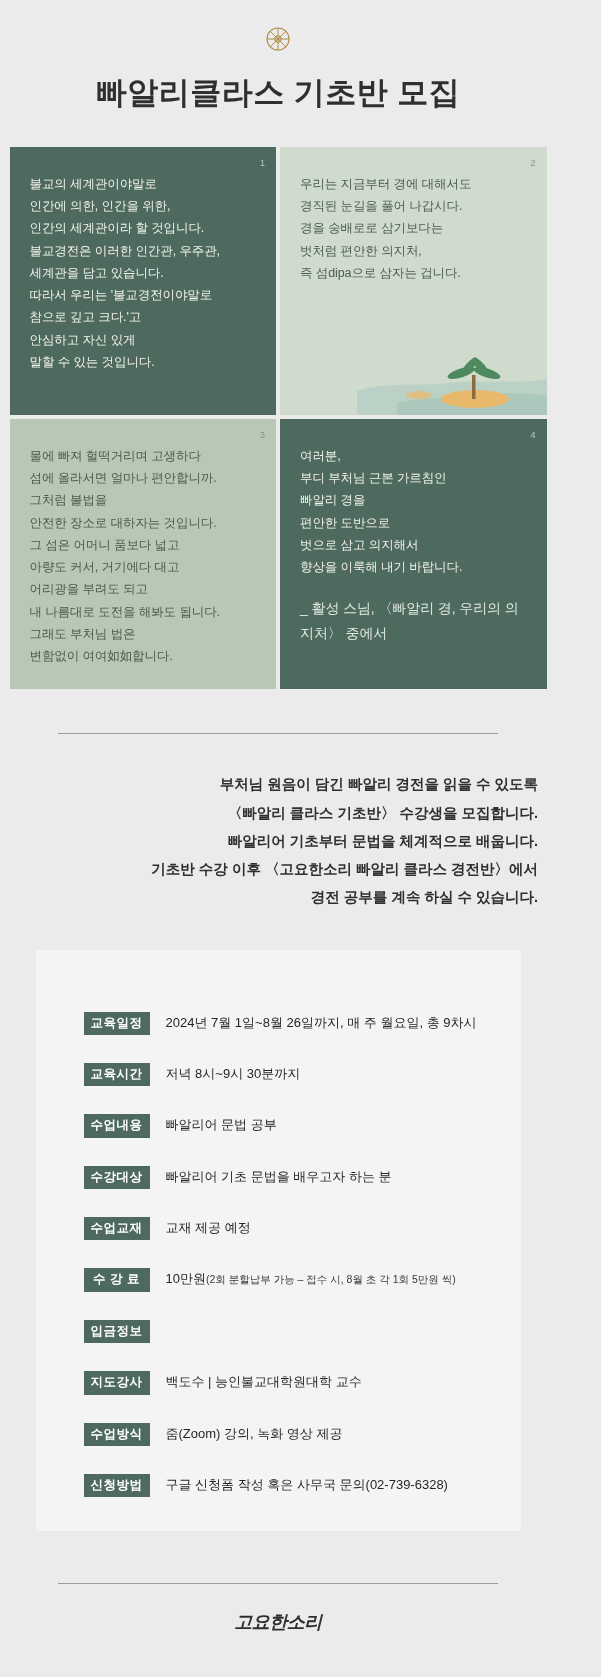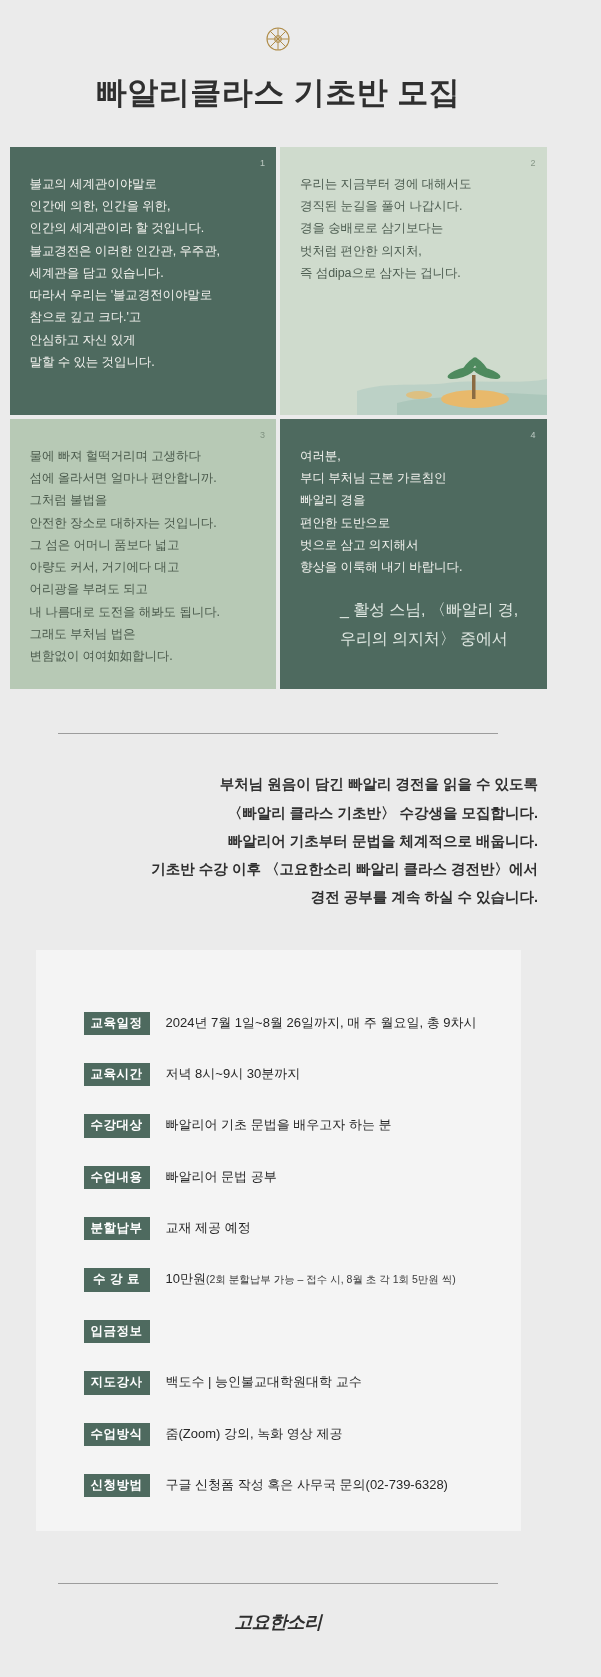--- a/index.html
+++ b/index.html
@@ -73,24 +73,23 @@
   .card-1 { background: #4e6a5f; color: #f2f2ee; }
   .card-2 { background: #cfdbcd; color: #4c5c50; overflow: hidden; }
   .card-3 { background: #b7c9b5; color: #4a5a4c; }
   .card-4 { background: #4e6a5f; color: #f2f2ee; }
   .card-1 .num, .card-4 .num { color: #dfe7e1; }
   .card-2 .num, .card-3 .num { color: #6e8070; }
 
   .card p { white-space: pre-line; }
   .attrib {
     margin-top: 18px;
-    font-size: 16px;
+    font-size: 14px;
     color: #dfe7e1;
     white-space: pre-line;
-    margin-left: 40px;
   }
 
   
   .island {
     position: absolute;
     right: 0;
     bottom: 0;
     width: 190px;
     height: 120px;
     pointer-events: none;
@@ -274,31 +273,31 @@
       <span class="tag">교육일정</span>
       <span class="val">2024년 7월 1일~8월 26일까지, 매 주 월요일, 총 9차시</span>
     </div>
 
     <div class="row">
       <span class="tag">교육시간</span>
       <span class="val">저녁 8시~9시 30분까지</span>
     </div>
 
     <div class="row">
+      <span class="tag">수업내용</span>
+      <span class="val">빠알리어 문법 공부</span>
+    </div>
+
+    <div class="row">
       <span class="tag">수강대상</span>
       <span class="val">빠알리어 기초 문법을 배우고자 하는 분</span>
     </div>
 
     <div class="row">
-      <span class="tag">수업내용</span>
-      <span class="val">빠알리어 문법 공부</span>
-    </div>
-
-    <div class="row">
-      <span class="tag">분할납부</span>
+      <span class="tag">수업교재</span>
       <span class="val">교재 제공 예정</span>
     </div>
 
     <div class="row">
       <span class="tag">수 강 료</span>
       <span class="val"><span>10만원</span><span class="small">(2회 분할납부 가능 – 접수 시, 8월 초 각 1회 5만원 씩)</span></span>
     </div>
 
     <div class="row">
       <span class="tag">입금정보</span>

